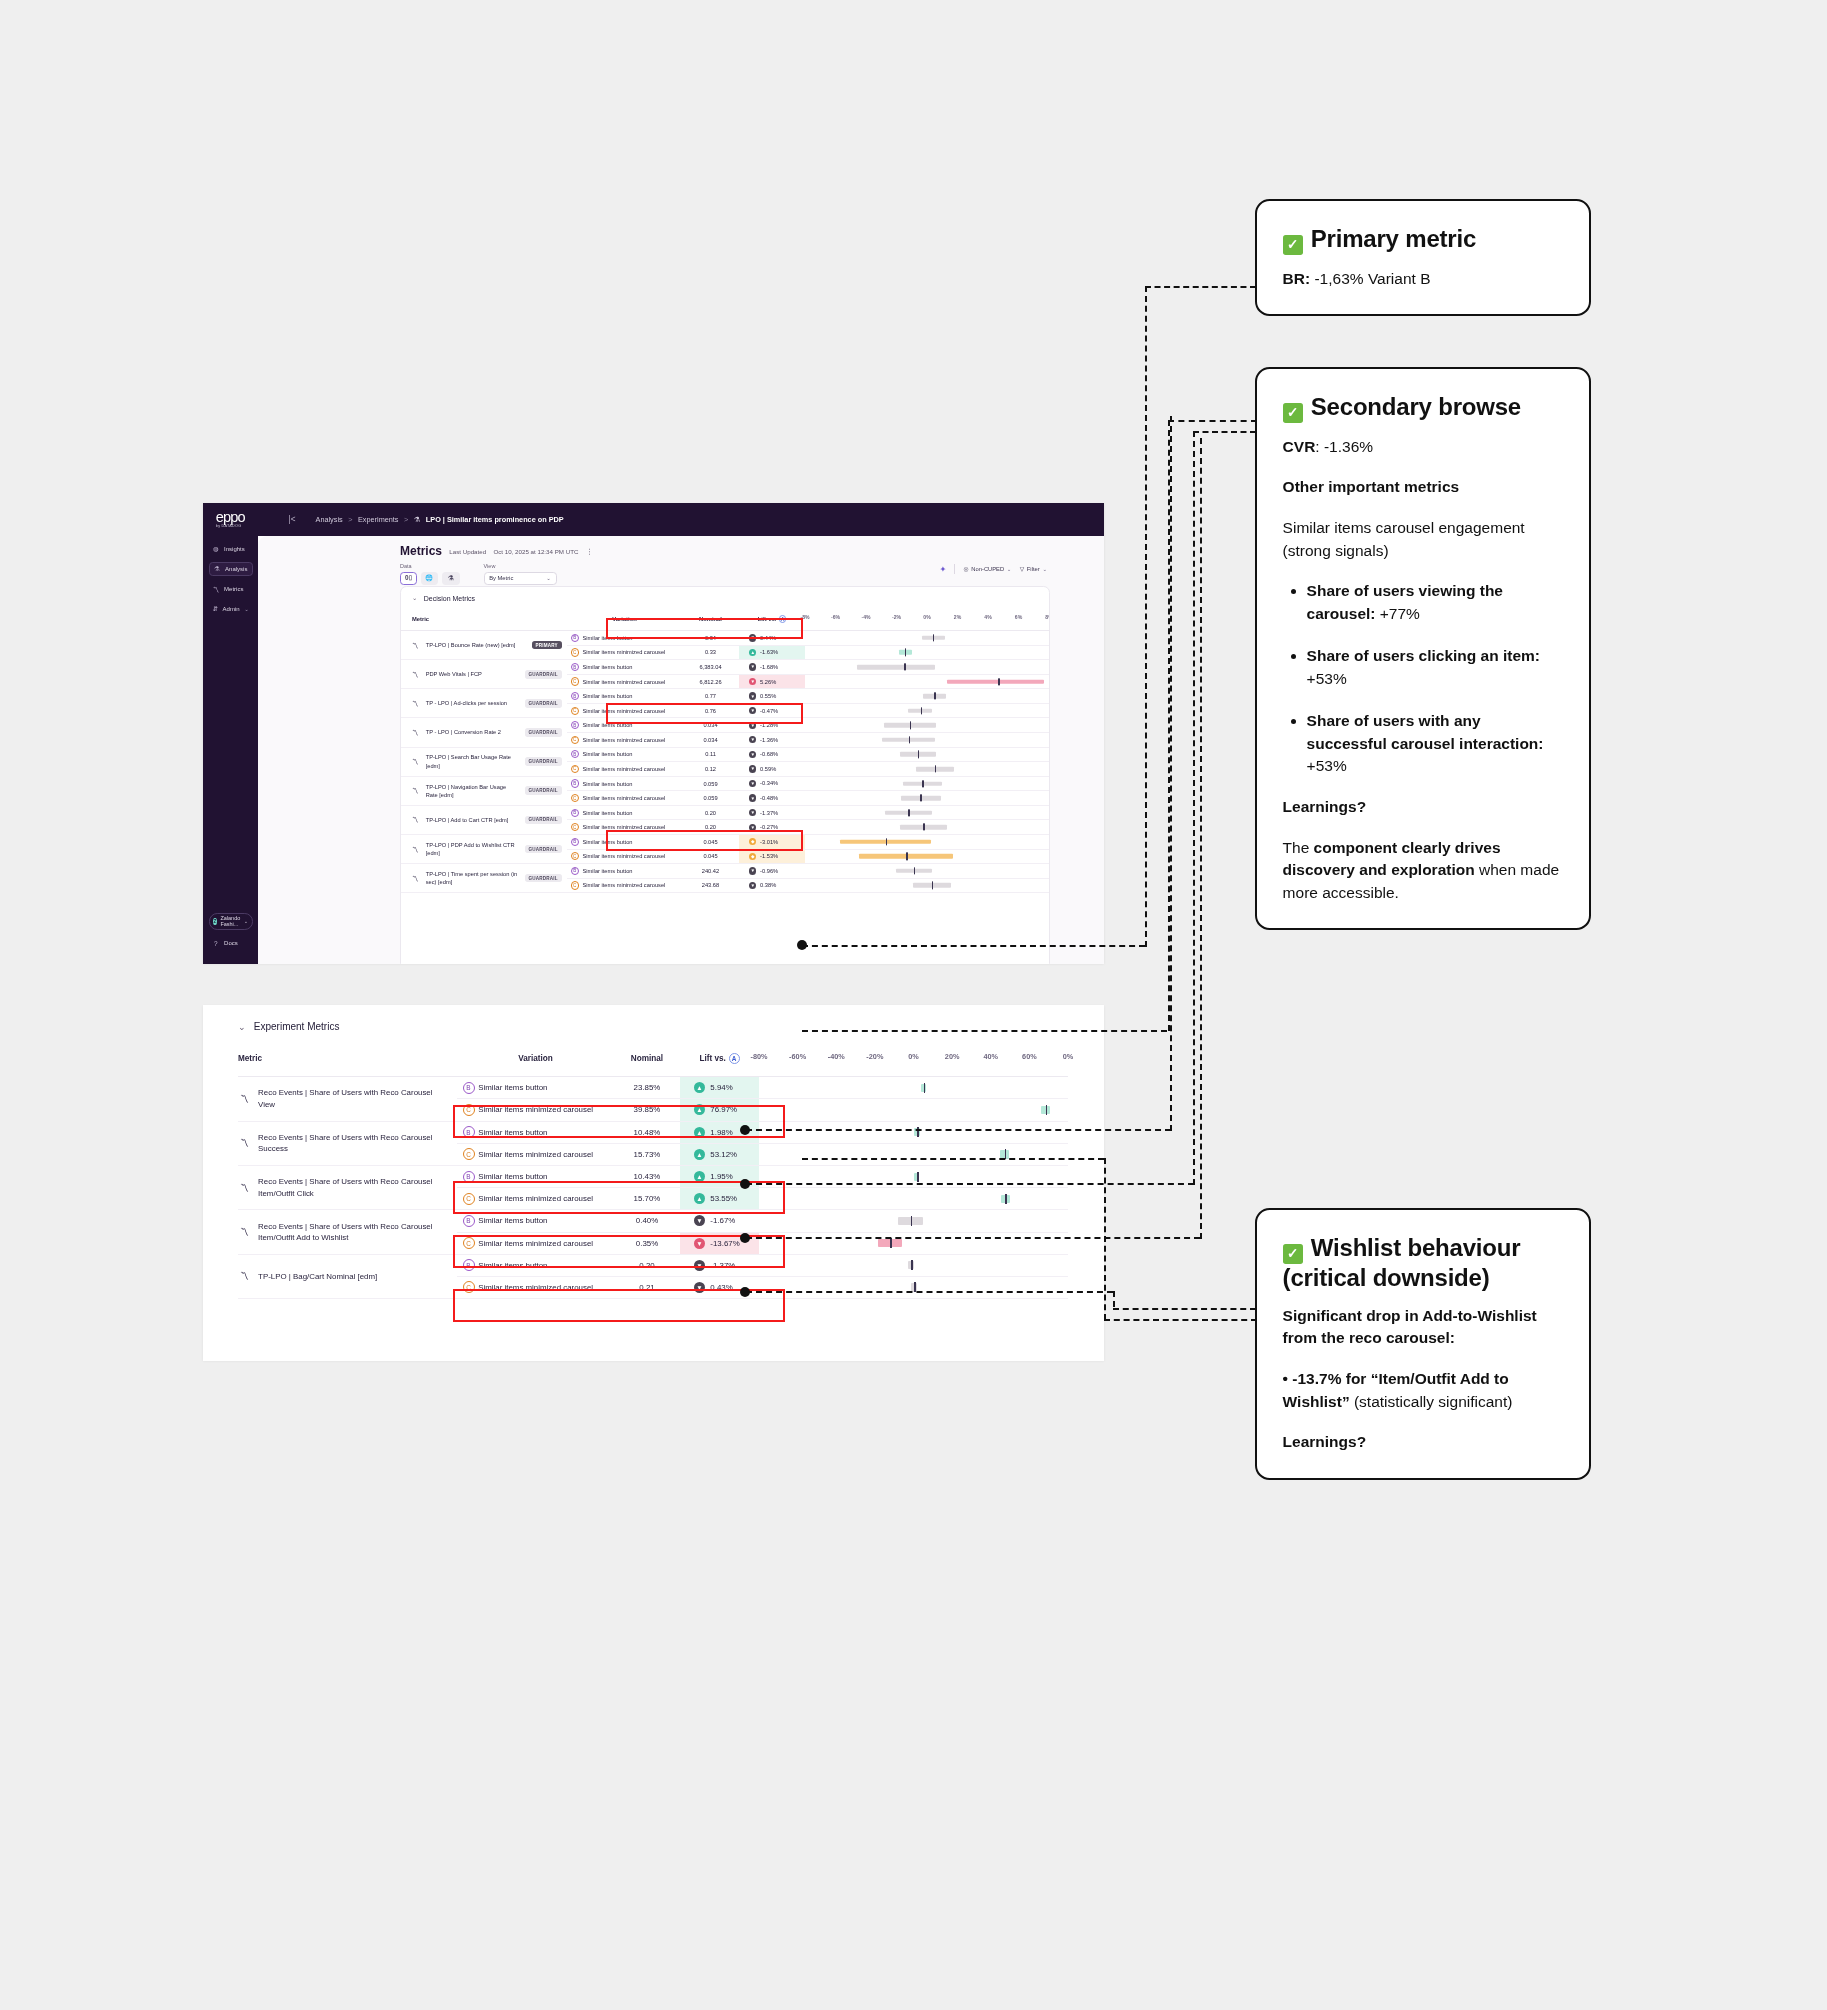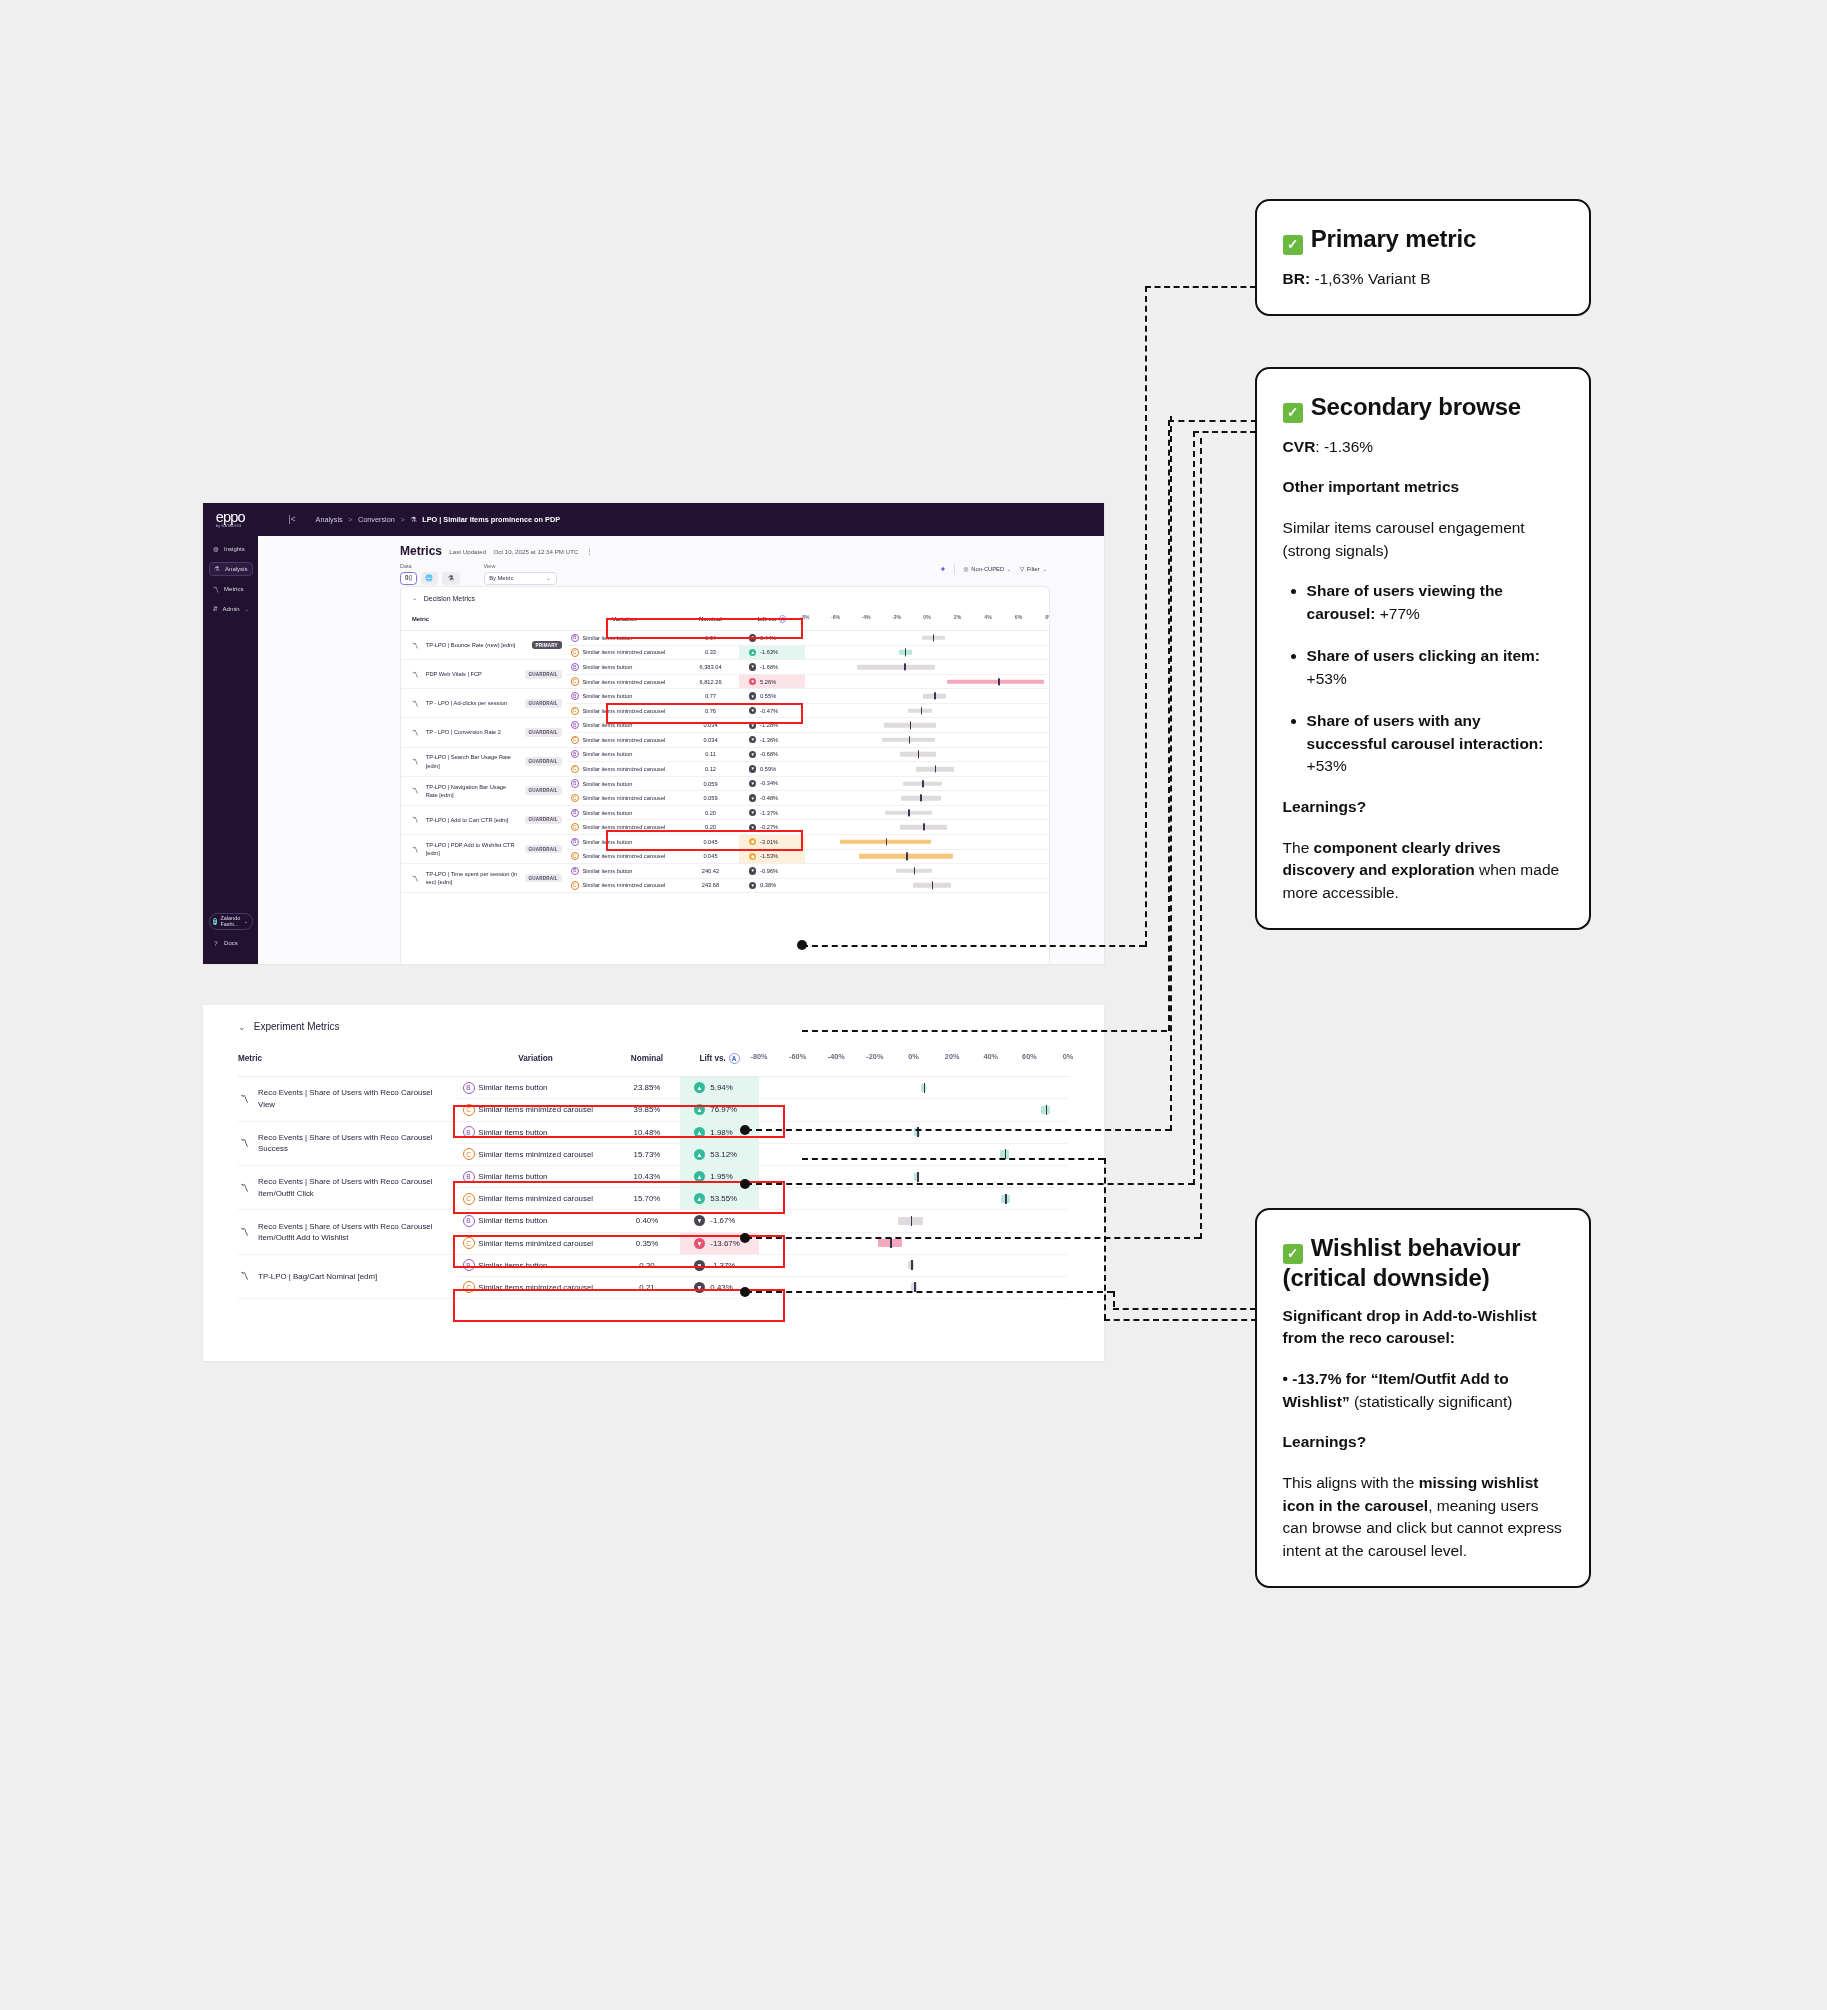--- a/index.html
+++ b/index.html
@@ -198,21 +198,21 @@
 
   <div class="app-topbar">
     <div class="eppo-logo">
       <div class="wordmark">eppo</div>
       <div class="sub">by DATADOG</div>
     </div>
     <div class="collapse-ic">|&lt;</div>
     <div class="crumbs">
       <span>Analysis</span>
       <span class="sep">&gt;</span>
-      <span>Conversion</span>
+      <span>Experiments</span>
       <span class="sep">&gt;</span>
       <span class="crumb-ic">⚗</span>
       <span class="cur">LPO | Similar items prominence on PDP</span>
     </div>
   </div>
 
   <div class="app-sidebar">
     <div class="side-item">
       <span class="ic">◍</span>
       <span>Insights</span>
@@ -1174,19 +1174,16 @@
 
 <div class="callout" id="card-wishlist">
   <h3>
     <span class="chk">✓</span><span>Wishlist behaviour (critical downside)</span>
   </h3>
   <p class="b">Significant drop in Add-to-Wishlist from the reco carousel:</p>
   <p>
     <span class="b">• -13.7% for “Item/Outfit Add to Wishlist”</span><span> (statistically significant)</span>
   </p>
   <p class="b">Learnings?</p>
-  <p>
-    <span>This aligns with the </span><span class="b">missing wishlist icon in the carousel</span><span>, meaning users can browse and click but cannot express intent at the carousel level.</span>
-  </p>
 </div>
 
 <div style="position:absolute;left:203px;top:503px;width:901px;height:461px;pointer-events:none;"></div>
 
 
 </body></html>

